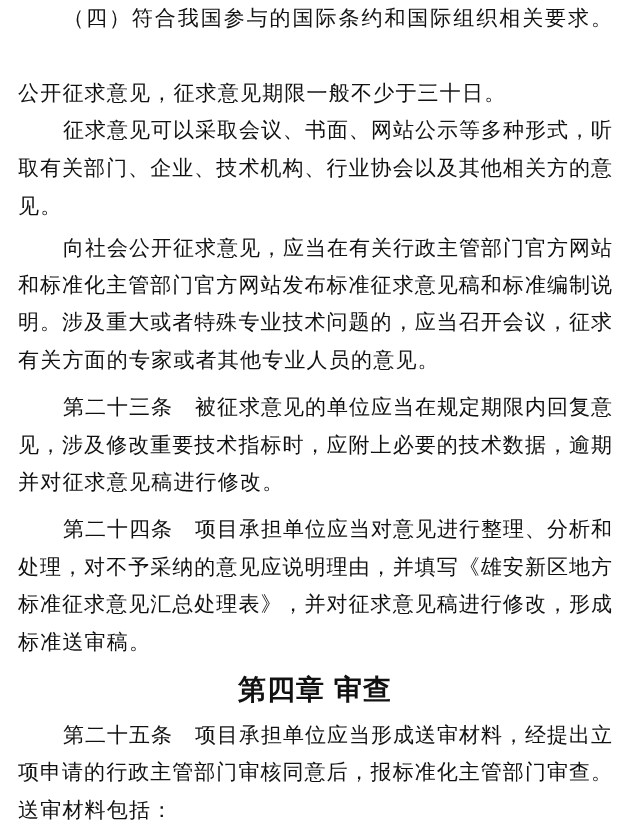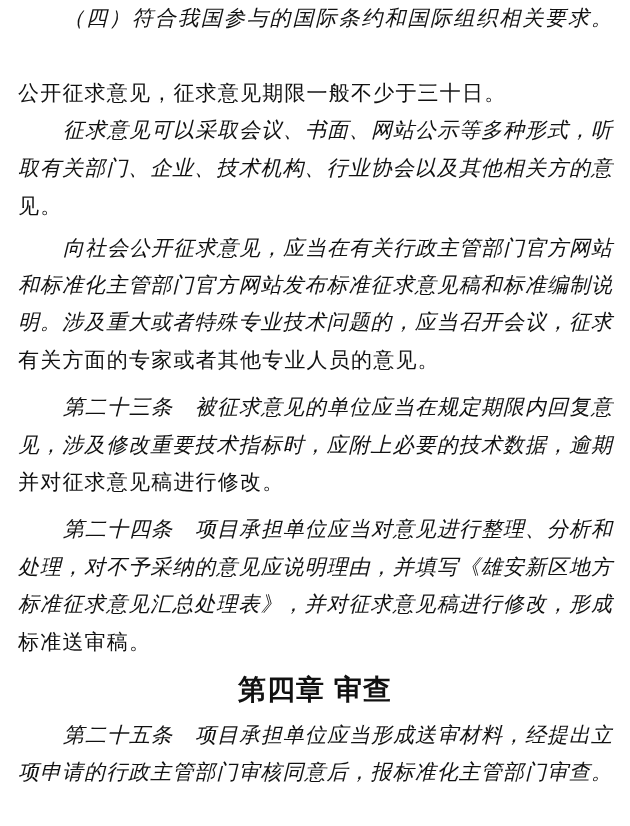--- a/index.html
+++ b/index.html
@@ -22,21 +22,20 @@
     right: 18px;
     font-size: 21px;
     line-height: 27px;
     text-align: left;
     color: #111111;
   }
   
   .fill {
     text-align: justify;
     text-align-last: justify;
-    font-style: italic;
   }
   
   .indent {
     text-indent: 45px;
   }
   
   .last {
     letter-spacing: 1.2px;
   }
   .heading {
@@ -76,14 +75,15 @@
 
   <div class="ln indent fill" style="top:516px">第二十四条　项目承担单位应当对意见进行整理、分析和</div>
   <div class="ln fill" style="top:554px">处理，对不予采纳的意见应说明理由，并填写《雄安新区地方</div>
   <div class="ln fill" style="top:591px">标准征求意见汇总处理表》，并对征求意见稿进行修改，形成</div>
   <div class="ln last" style="top:629px">标准送审稿。</div>
 
   <div class="heading" style="top:676px">第四章 审查</div>
 
   <div class="ln indent fill" style="top:722px">第二十五条　项目承担单位应当形成送审材料，经提出立</div>
   <div class="ln fill" style="top:759px">项申请的行政主管部门审核同意后，报标准化主管部门审查。</div>
+  <div class="ln last" style="top:797px">送审材料包括：</div>
 
 </div>
 
 </body></html>

